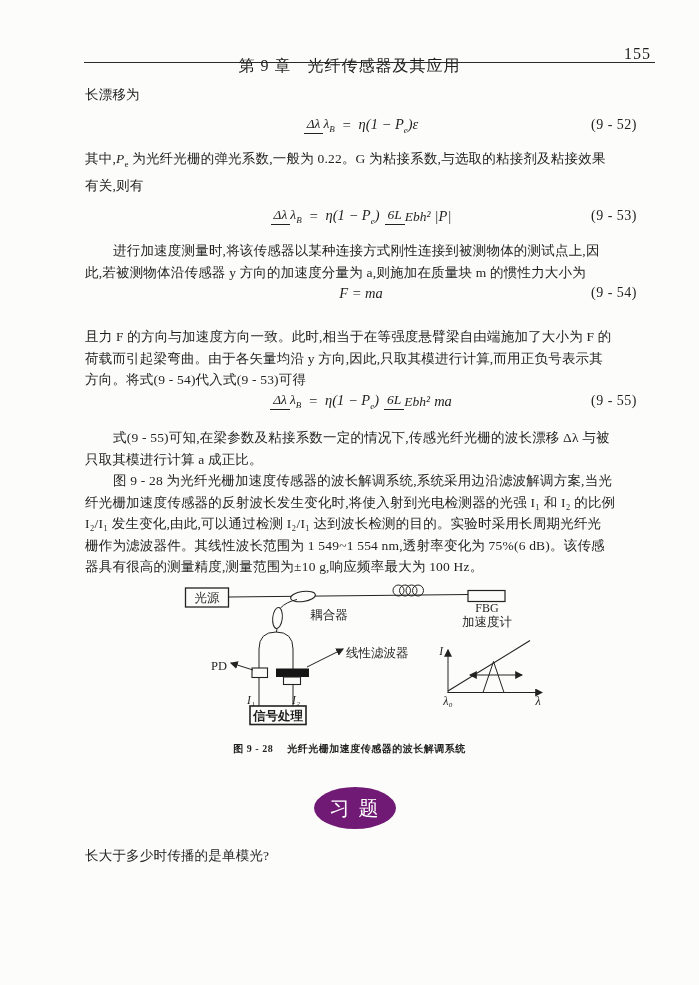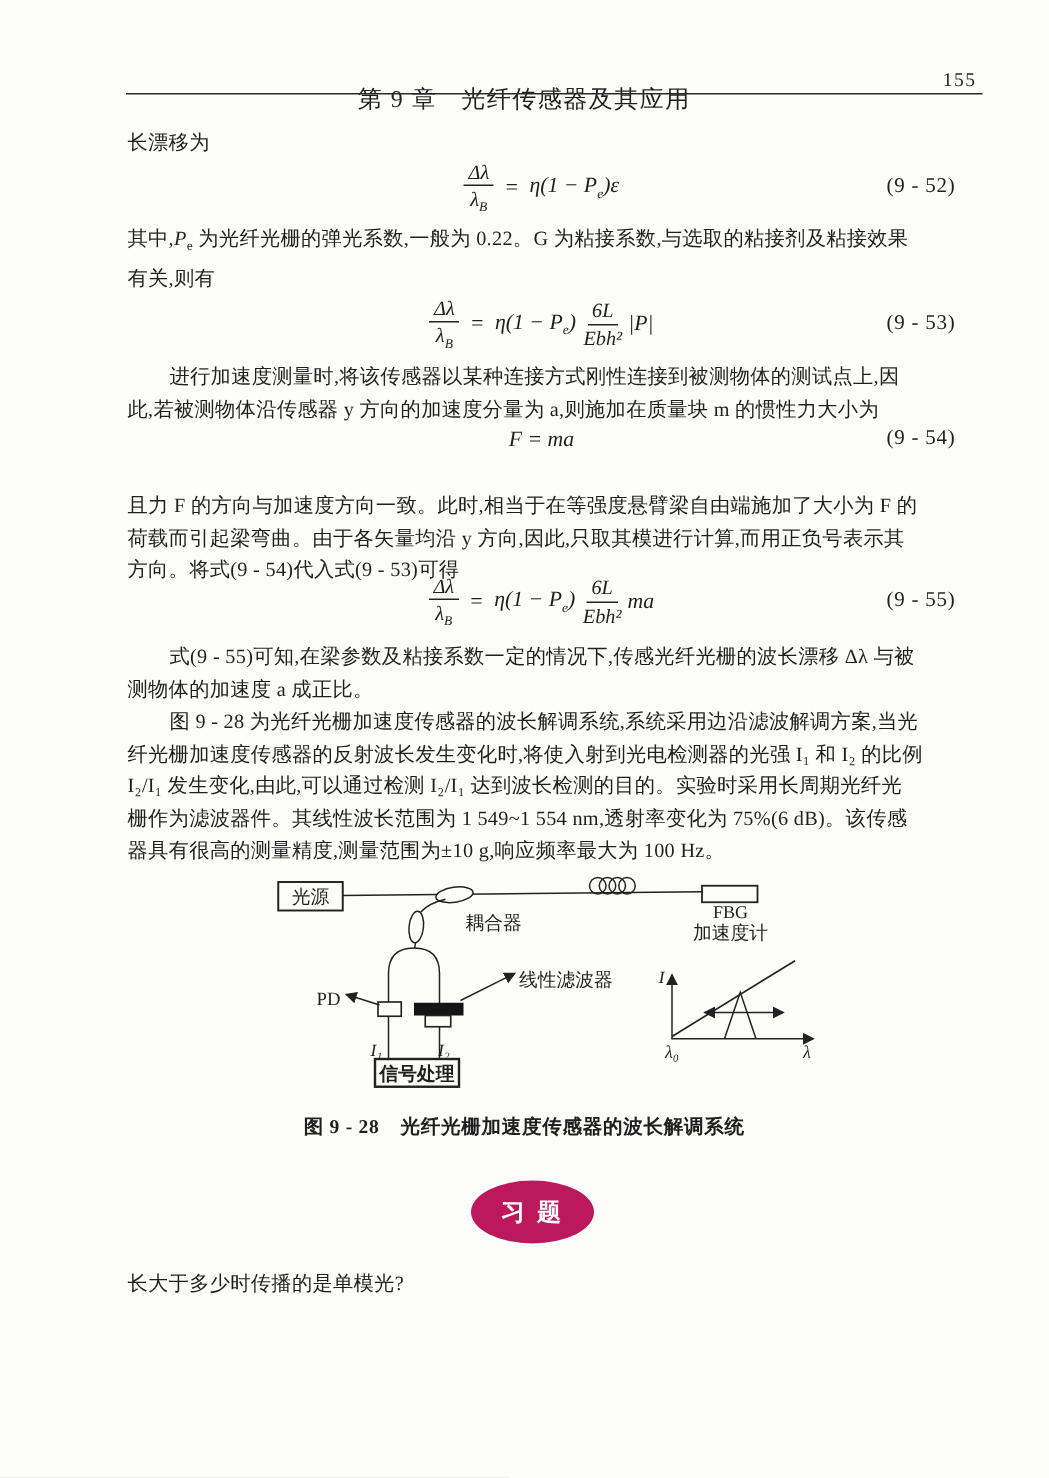--- a/index.html
+++ b/index.html
@@ -4,46 +4,46 @@
 <style>
   html,body{margin:0;padding:0;background:#e8e8e8;}
   .page{
     position:relative;width:699px;height:985px;margin:0 auto;
     background:#fcfcfa;color:#1f1f1f;overflow:hidden;
     font-family:"Liberation Serif","DejaVu Serif",serif;
   }
   
   .header-row{position:absolute;top:56px;left:0;width:100%;text-align:center;font-size:16px;letter-spacing:1px;}
   .header-row .chap{margin-right:16px;}
-  .page-num{position:absolute;top:45px;right:48px;font-size:13px;letter-spacing:1px;}
+  .page-num{position:absolute;top:45px;right:48px;font-size:16px;letter-spacing:1px;}
   .header-rule{position:absolute;top:62px;left:84px;width:571px;height:1.2px;background:#2a2a2a;}
   
   .para{position:absolute;left:85px;width:555px;font-size:13.5px;line-height:21.5px;letter-spacing:0.2px;}
   .para .ln{white-space:nowrap;}
   .indent{text-indent:28px;}
   .q-indent{text-indent:26px;}
   sub.tiny{font-size:9px;}
   
   .equation{position:absolute;left:85px;width:552px;height:40px;display:flex;align-items:center;justify-content:center;
     font-style:italic;font-size:14.5px;}
   .equation .eq-num{position:absolute;right:0;top:50%;transform:translateY(-50%);font-style:normal;font-size:14px;letter-spacing:0.5px;}
-  .frac{display:inline-flex;flex-direction:column;align-items:center;font-size:13.5px;line-height:1.15;}
+  .frac{display:inline-flex;flex-direction:row;align-items:center;font-size:13.5px;line-height:1.15;}
   .frac .ftop{padding:0 3px 1px;border-bottom:1.2px solid #222;}
   .frac .fbot{padding-top:1px;}
   .eqsign{margin:0 7px;}
   .rhs-piece{white-space:nowrap;}
   .after-frac{margin-left:4px;white-space:nowrap;}
   .frac-gap{margin-left:5px;}
   
   .figure-wrap{position:absolute;left:140px;top:578px;width:430px;height:162px;}
-  .fig-caption{position:absolute;top:742px;left:0;width:100%;text-align:center;font-weight:bold;font-size:13px;letter-spacing:0.5px;}
+  .fig-caption{position:absolute;top:742px;left:0;width:100%;text-align:center;font-weight:bold;font-size:10px;letter-spacing:0.5px;}
   .fig-caption .fignum{margin-right:14px;}
   
-  .exercise-badge{position:absolute;top:787px;left:314px;width:82px;height:42px;background:#be185d;border-radius:50%;
-    display:flex;align-items:center;justify-content:center;color:#fff;font-weight:bold;font-size:16px;letter-spacing:2px;}
+  .exercise-badge{position:absolute;top:787px;left:314px;width:82px;height:42px;background:#701a75;border-radius:50%;
+    display:flex;align-items:center;justify-content:center;color:#fff;font-weight:normal;font-size:20px;letter-spacing:2px;}
   svg text{font-family:"Liberation Serif","DejaVu Serif",serif;fill:#1f1f1f;}
   svg .ital{font-style:italic;}
 </style>
 </head>
 <body>
 
 <div class="page">
 
   <div class="header-row">
     <span class="chap">第 9 章</span><span>光纤传感器及其应用</span>
@@ -111,21 +111,21 @@
     <span class="frac frac-gap">
       <span class="ftop">6L</span>
       <span class="fbot">Ebh²</span>
     </span>
     <span class="after-frac">ma</span>
     <span class="eq-num">(9 - 55)</span>
   </div>
 
   <div class="para" style="top:427px;">
     <div class="ln indent">式(9 - 55)可知,在梁参数及粘接系数一定的情况下,传感光纤光栅的波长漂移 Δλ 与被</div>
-    <div class="ln">测物体的加速度 a 成正比。</div>
+    <div class="ln">只取其模进行计算 a 成正比。</div>
   </div>
 
   <div class="para" style="top:470px;">
     <div class="ln indent">图 9 - 28 为光纤光栅加速度传感器的波长解调系统,系统采用边沿滤波解调方案,当光</div>
     <div class="ln">纤光栅加速度传感器的反射波长发生变化时,将使入射到光电检测器的光强 I₁ 和 I₂ 的比例</div>
     <div class="ln">I₂/I₁ 发生变化,由此,可以通过检测 I₂/I₁ 达到波长检测的目的。实验时采用长周期光纤光</div>
     <div class="ln">栅作为滤波器件。其线性波长范围为 1 549~1 554 nm,透射率变化为 75%(6 dB)。该传感</div>
     <div class="ln">器具有很高的测量精度,测量范围为±10 g,响应频率最大为 100 Hz。</div>
   </div>
 

